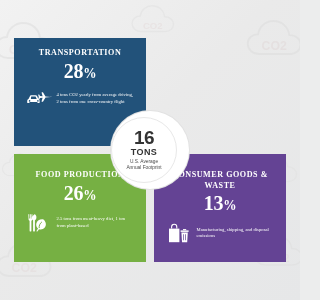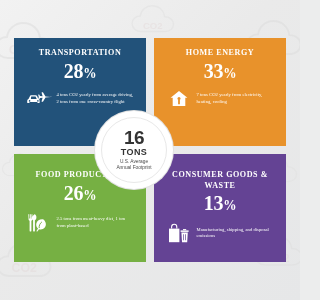--- a/index.html
+++ b/index.html
@@ -47,24 +47,24 @@
   .q-ico svg{display:block;}
   .q-desc{
     font-size:4.6px;line-height:6.2px;text-align:left;
     max-width:78px;letter-spacing:.05px;
   }
   .q-bl .q-title{margin-top:8px;}
   .q-br .q-title{margin-top:8px;}
   .q-bl .q-foot,.q-br .q-foot{margin-top:5px;}
   
   .center{
-    position:absolute;left:95px;top:111px;width:78px;height:78px;
+    position:absolute;left:111px;top:111px;width:78px;height:78px;
     border-radius:50%;background:#ffffff;
     box-shadow:0 0 0 1px #e2e2e2;
-    display:flex;align-items:center;justify-content:center;
+    display:flex;align-items:center;justify-content:flex-start;
   }
   .center-inner{
     width:64px;height:64px;border-radius:50%;
     background:#fff;border:1px solid #e8e8e8;
     display:flex;flex-direction:column;align-items:center;justify-content:center;
     text-align:center;color:#3b3b3b;
   }
   .c-num{font-weight:bold;font-size:19px;line-height:18px;color:#333;letter-spacing:-.5px;}
   .c-tons{font-weight:bold;font-size:9px;line-height:10px;letter-spacing:.4px;color:#333;}
   .c-sub{font-size:4.8px;line-height:6px;margin-top:2px;color:#4a4a4a;}
@@ -138,34 +138,20 @@
         <span class="q-ico">
           <svg width="26" height="15" viewBox="0 0 26 15" fill="#fff">
             <path d="M1.2 10.2c0-1.2.5-1.9 1.3-2.2l1.3-2.6C4 4.6 4.6 4.2 5.4 4.2h4.2c.8 0 1.4.4 1.7 1.2l1.1 2.6c.8.3 1.2 1 1.2 2.2v1.3c0 .4-.3.6-.6.6h-1c-.3 0-.6-.2-.6-.6v-.4H3.5v.4c0 .4-.3.6-.6.6h-1c-.4 0-.7-.2-.7-.6zM4.9 8h5.8L9.8 5.9c-.1-.3-.3-.4-.6-.4H5.7c-.3 0-.5.1-.6.4zM3.6 9.1a.8.8 0 100 1.6.8.8 0 000-1.6zm8.3 0a.8.8 0 100 1.6.8.8 0 000-1.6z"></path>
             <path d="M24.8 6.1l-5.3-.6-2.4-4c-.1-.2-.3-.3-.5-.3h-.6c-.3 0-.5.3-.4.6l1 3.5-2.6-.3-.8-1.4c-.1-.2-.2-.2-.4-.2h-.3c-.2 0-.4.2-.3.5l.6 2.1-.6 2.1c-.1.3.1.5.3.5h.3c.2 0 .3-.1.4-.2l.8-1.4 2.6-.3-1 3.5c-.1.3.1.6.4.6h.6c.2 0 .4-.1.5-.3l2.4-4 5.3-.6c.3 0 .5-.2.5-.4s-.2-.4-.5-.4z"></path>
           </svg>
         </span>
         <span class="q-desc">4 tons CO2 yearly from average driving, 2 tons from one cross-country flight</span>
       </div>
     </div>
 
-    <div class="quad q-tr" style="background:#e8922b">
-      <div class="q-title">HOME ENERGY</div>
-      <div class="q-pct"><span>33</span><span class="sym">%</span></div>
-      <div class="q-foot">
-        <span class="q-ico">
-          <svg width="18" height="17" viewBox="0 0 18 17" fill="#fff">
-            <path d="M9 .9L.6 7.7h2.1v8.4h12.6V7.7h2.1z"></path>
-            <path d="M8.1 9.6h1.8v4.6H8.1z" fill="#e8922b"></path>
-            <circle cx="9" cy="8.6" r="1.5" fill="#e8922b"></circle>
-          </svg>
-        </span>
-        <span class="q-desc">7 tons CO2 yearly from electricity, heating, cooling</span>
-      </div>
-    </div>
 
     <div class="quad q-bl" style="background:#76b043">
       <div class="q-title">FOOD PRODUCTION</div>
       <div class="q-pct"><span>26</span><span class="sym">%</span></div>
       <div class="q-foot">
         <span class="q-ico">
           <svg width="26" height="19" viewBox="0 0 26 19" fill="#fff">
             <path d="M2.3 1.2h.9v4.4h.7V1.2h.9v4.4h.7V1.2h.9v5.3c0 .6-.4 1.1-1 1.2v10c0 .5-.4.9-.9.9s-.9-.4-.9-.9v-10c-.6-.1-1-.6-1-1.2z"></path>
             <path d="M8.4 1.2c1.2 0 2 1.3 2 3.1 0 1.5-.6 2.7-1.5 3v10.4c0 .5-.4.9-.9.9s-.9-.4-.9-.9V7.3C6.2 7 5.6 5.8 5.6 4.3"></path>
             <path d="M17.5 6.4c-3.3-.6-6.2 1-7.1 3.9-.6 2 .1 4.1 1.6 5.3l-1.4 2.1c-.2.3-.1.6.2.8.3.2.6.1.8-.2l1.4-2.1c1.9.7 4.1.2 5.5-1.4 2-2.2 2-5.6-1-8.4z"></path>

